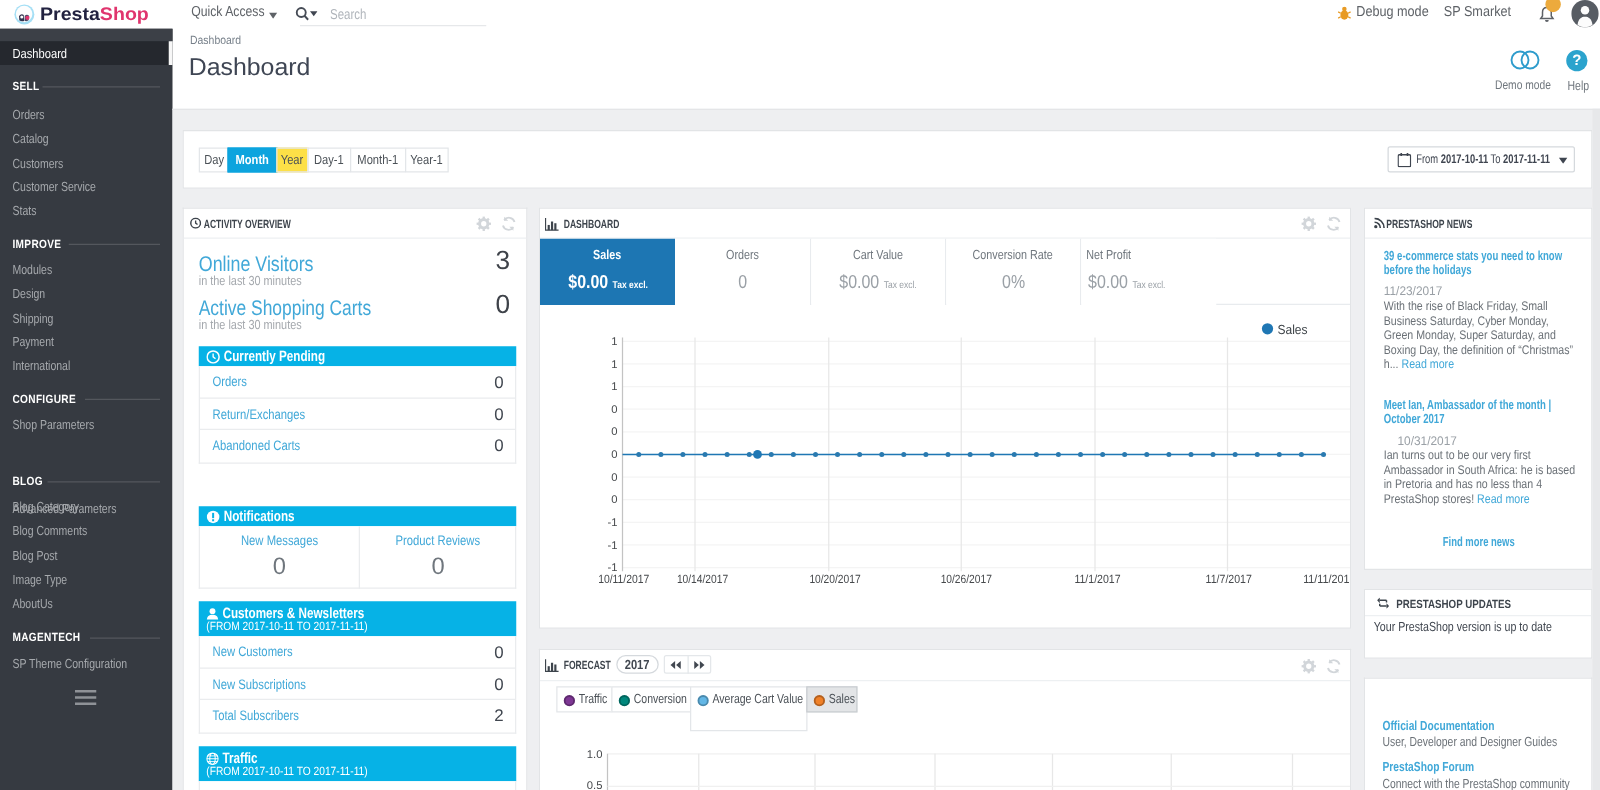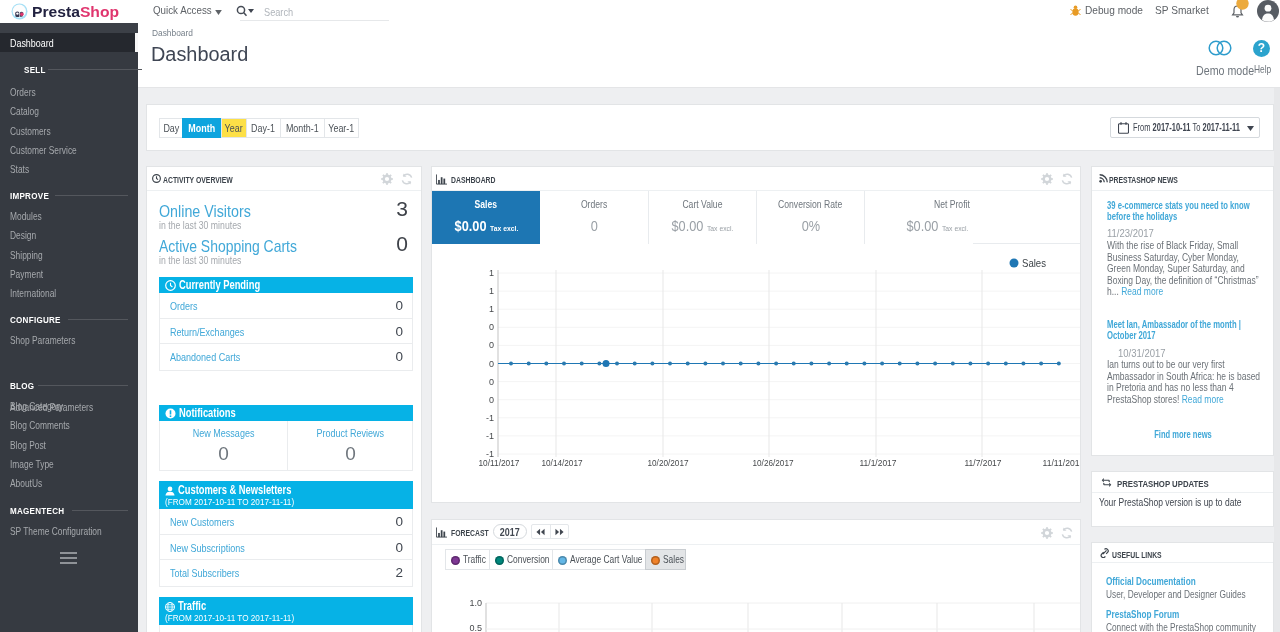--- a/index.html
+++ b/index.html
@@ -74,21 +74,21 @@
   <circle cx="11" cy="8.2" r="3.4" fill="#fcfcfc"></circle>
   <path d="M5 19.9 C5.6 14.8 8.2 13.4 11 13.4 C13.8 13.4 16.4 14.8 17 19.9 A 11 11 0 0 1 5 19.9 Z" fill="#fcfcfc"></path>
 </svg>
 
 <div class="abs" style="left:0;top:23px;width:138px;height:609px;background:#363a41;"></div>
 <div class="abs" style="left:0;top:23px;width:138px;height:10px;background:#3c4047;"></div>
 <div class="abs" style="left:0;top:33px;width:135px;height:19px;background:#25282e;"></div>
 <div class="abs" style="left:135px;top:33px;width:3px;height:19px;background:#f7f7f7;"></div>
 <div class="abs" style="left:10px;top:37px;font-size:10.5px;color:#ffffff;"><span class="t x85">Dashboard</span></div>
 <div id="menu">
-    <div class="abs" style="left:24px;top:65px;width:118px;height:10px;">
+    <div class="abs" style="left:10px;top:65px;width:118px;height:10px;">
       <span class="t x85" style="position:absolute;left:0;top:-1px;font-size:9.5px;font-weight:bold;color:#fff;letter-spacing:0.3px;">SELL</span>
       <span style="position:absolute;right:0;top:4px;height:1px;background:#54575d;left:24px;"></span>
     </div>
     <div class="abs" style="left:10px;top:86px;font-size:10.5px;color:#a6a9ad;"><span class="t x80">Orders</span></div>
     <div class="abs" style="left:10px;top:105.3px;font-size:10.5px;color:#a6a9ad;"><span class="t x80">Catalog</span></div>
     <div class="abs" style="left:10px;top:124.6px;font-size:10.5px;color:#a6a9ad;"><span class="t x80">Customers</span></div>
     <div class="abs" style="left:10px;top:143.9px;font-size:10.5px;color:#a6a9ad;"><span class="t x80">Customer Service</span></div>
     <div class="abs" style="left:10px;top:163.2px;font-size:10.5px;color:#a6a9ad;"><span class="t x80">Stats</span></div>
     <div class="abs" style="left:10px;top:191px;width:118px;height:10px;">
       <span class="t x85" style="position:absolute;left:0;top:-1px;font-size:9.5px;font-weight:bold;color:#fff;letter-spacing:0.3px;">IMPROVE</span>
@@ -126,21 +126,21 @@
   <div style="height:2px;background:#8f9297;"></div>
 </div>
 
 <div class="abs" style="left:152px;top:27px;font-size:9.5px;color:#77808a;"><span class="t x88">Dashboard</span></div>
 <div class="abs" style="left:151px;top:43px;font-size:19.5px;color:#3f4654;"><span class="t" style="transform:scaleX(1.02);">Dashboard</span></div>
 
 <svg style="left:1208px;top:40px;" width="24" height="16" viewBox="0 0 24 16">
   <circle cx="8" cy="8" r="6.8" fill="none" stroke="#2e9ccc" stroke-width="1.5"></circle>
   <circle cx="16" cy="8" r="6.8" fill="none" stroke="#2e9ccc" stroke-width="1.5"></circle>
 </svg>
-<div class="abs" style="left:1196px;top:63px;font-size:13px;color:#6f767d;"><span class="t x82">Demo mode</span></div>
+<div class="abs" style="left:1196px;top:63px;font-size:10px;color:#6f767d;"><span class="t x82">Demo mode</span></div>
 <div class="abs" style="left:1253px;top:40px;width:17px;height:17px;border-radius:50%;background:#2ba3cd;color:#fff;font-size:12px;font-weight:bold;text-align:center;line-height:17px;">?</div>
 <div class="abs" style="left:1254px;top:63px;font-size:10.5px;color:#6f767d;"><span class="t x80">Help</span></div>
 
 <div class="abs" style="left:138px;top:87px;width:1142px;height:545px;background:#eeeff1;"></div>
 <div class="abs" style="left:1274px;top:87px;width:6px;height:545px;background:#e7e8ea;"></div>
 
 <div class="abs" style="left:138px;top:87px;width:1142px;height:1px;background:#e4e5e7;"></div>
 
 <div class="panel" style="left:146px;top:104px;width:1128px;height:47px;"></div>
 <div class="abs" id="rangebtns" style="left:159px;top:118px;height:20px;display:flex;">
@@ -315,21 +315,21 @@
           <div style="font-size:15px;margin-top:7px;color:#9aa0a6;"><span class="tc x85">0</span></div>
         </div>
         <div style="width:108.3px;position:relative;text-align:center;background:#fff;border-right:1px solid #e8ebee;">
           <div style="font-size:10.5px;margin-top:7px;color:#6f767d;"><span class="tc x82">Cart Value</span></div>
           <div style="font-size:15px;margin-top:7px;color:#9aa0a6;"><span class="tc x85">$0.00 <span style="font-size:8px;">Tax excl.</span></span></div>
         </div>
         <div style="width:108.3px;position:relative;text-align:center;background:#fff;border-right:1px solid #e8ebee;">
           <div style="font-size:10.5px;margin-top:7px;color:#6f767d;"><span class="tc x82">Conversion Rate</span></div>
           <div style="font-size:15px;margin-top:7px;color:#9aa0a6;"><span class="tc x85">0%</span></div>
         </div>
-        <div style="width:108.3px;position:relative;text-align:right;background:#fff;">
+        <div style="width:108.3px;position:relative;text-align:left;background:#fff;">
           <div style="font-size:10.5px;margin-top:7px;color:#6f767d;"><span class="tc x82">Net Profit</span></div>
           <div style="font-size:15px;margin-top:7px;color:#9aa0a6;"><span class="tc x85">$0.00 <span style="font-size:8px;">Tax excl.</span></span></div>
         </div>
       </div>
     </div>
   <svg id="dashchart" width="648" height="258" style="left:0;top:78px;">
       <circle cx="582" cy="18" r="4.5" fill="#1f77b4"></circle>
       <text x="590" y="22" font-size="10.5" fill="#3c4247" textLength="24" lengthAdjust="spacingAndGlyphs">Sales</text>
       <text x="62" y="31" font-size="9" fill="#46494c" text-anchor="end">1</text>
       <line x1="66" y1="28" x2="648" y2="28" stroke="#f4f4f4" stroke-width="1"></line>
@@ -438,21 +438,21 @@
     </svg>
     <svg style="right:7px;top:7px;" width="12" height="12" viewBox="0 0 13 13">
       <path d="M11.5 5 A 5 5 0 0 0 2.5 3.5 M1.5 8 A 5 5 0 0 0 10.5 9.5" fill="none" stroke="#d2d6da" stroke-width="1.6"></path>
       <path d="M2.5 0.5 L2.5 4 L6 4 Z" fill="#d2d6da"></path>
       <path d="M10.5 12.5 L10.5 9 L7 9 Z" fill="#d2d6da"></path>
     </svg>
   </div>
   <div id="fctabs" style="position:absolute;left:13px;top:29px;height:21px;display:flex;">
       <div style="background:#fff;border:1px solid #e3e6e9;width:45px;height:21px;line-height:19px;font-size:10.5px;color:#4b5157;margin-right:-1px;position:relative;padding-left:17px;"><span style="position:absolute;left:5px;top:6px;width:9px;height:9px;border-radius:50%;background:#7e3794;box-shadow:inset 0 0 0 1.5px rgba(0,0,0,0.25);"></span><span class="t x80">Traffic</span></div>
       <div style="background:#fff;border:1px solid #e3e6e9;width:64px;height:21px;line-height:19px;font-size:10.5px;color:#4b5157;margin-right:-1px;position:relative;padding-left:17px;"><span style="position:absolute;left:5px;top:6px;width:9px;height:9px;border-radius:50%;background:#00877c;box-shadow:inset 0 0 0 1.5px rgba(0,0,0,0.25);"></span><span class="t x80">Conversion</span></div>
-      <div style="background:#fff;border:1px solid #e3e6e9;width:94px;height:21px;line-height:19px;font-size:10.5px;color:#4b5157;margin-right:-1px;position:relative;padding-left:17px;"><span style="position:absolute;left:5px;top:6px;width:9px;height:9px;border-radius:50%;background:#63b7e6;box-shadow:inset 0 0 0 1.5px rgba(0,0,0,0.25);"></span><span class="t x80">Average Cart Value</span></div>
+      <div style="background:#fff;border:1px solid #e3e6e9;width:94px;height:36px;line-height:19px;font-size:10.5px;color:#4b5157;margin-right:-1px;position:relative;padding-left:17px;"><span style="position:absolute;left:5px;top:6px;width:9px;height:9px;border-radius:50%;background:#63b7e6;box-shadow:inset 0 0 0 1.5px rgba(0,0,0,0.25);"></span><span class="t x80">Average Cart Value</span></div>
       <div style="background:#e3e5e7;border:1px solid #c9cdd1;width:41px;height:21px;line-height:19px;font-size:10.5px;color:#4b5157;margin-right:-1px;position:relative;padding-left:17px;"><span style="position:absolute;left:5px;top:6px;width:9px;height:9px;border-radius:50%;background:#f08128;box-shadow:inset 0 0 0 1.5px rgba(0,0,0,0.25);"></span><span class="t x80">Sales</span></div>
     </div>
   <svg id="fcchart" width="648" height="61" style="left:0;top:52px;">
       <text x="50" y="34" font-size="9" fill="#46494c" text-anchor="end">1.0</text>
       <text x="50" y="59" font-size="9" fill="#46494c" text-anchor="end">0.5</text>
       <line x1="54" y1="31" x2="648" y2="31" stroke="#f0f0f0"></line>
       <line x1="127" y1="31" x2="127" y2="61" stroke="#e7e7e7"></line>
       <line x1="220" y1="31" x2="220" y2="61" stroke="#e7e7e7"></line>
       <line x1="316" y1="31" x2="316" y2="61" stroke="#e7e7e7"></line>
       <line x1="410" y1="31" x2="410" y2="61" stroke="#e7e7e7"></line>
@@ -486,23 +486,17 @@
       <path d="M3 2.5 L9 2.5 M9 2.5 L9 4.5 M9 7.5 L3 7.5 M3 7.5 L3 5.5" fill="none" stroke="#3d444c" stroke-width="1.3"></path>
       <path d="M3 0 L0.7 2.5 L3 5 Z" fill="#3d444c"></path>
       <path d="M9 5 L11.3 7.5 L9 10 Z" fill="#3d444c"></path>
     </svg>
     <span class="ttl" style="left:25px;top:6px;"><span class="t x82">PRESTASHOP UPDATES</span></span>
   </div>
   <div class="abs" style="left:7px;top:24px;font-size:10.5px;color:#414750;"><span class="t x81" style="transform:scaleX(.81);">Your PrestaShop version is up to date</span></div>
 </div>
 
 <div class="panel" style="left:1091px;top:542px;width:183px;height:90px;border-bottom:none;">
-  <div class="phead" style="height:20px;">
-    <svg style="left:7px;top:5px;" width="10" height="10" viewBox="0 0 11 11">
-      <path d="M4.3 6.7 L8.3 2.7 M6 1.6 A 1.9 1.9 0 0 1 9.4 4.9 L7.9 6.4 M5.1 4.6 L3.1 6.6 A 1.9 1.9 0 0 0 6.4 9.9 L7 9.3" fill="none" stroke="#3d444c" stroke-width="1.3"></path>
-    </svg>
-    <span class="ttl" style="left:20px;top:5.5px;"><span class="t x72">USEFUL LINKS</span></span>
-  </div>
   <div class="abs blue" style="left:14px;top:32px;font-size:10.5px;font-weight:bold;"><span class="t x78">Official Documentation</span></div>
   <div class="abs" style="left:14px;top:45px;font-size:10.5px;color:#6b7177;"><span class="t x79" style="transform:scaleX(.79);">User, Developer and Designer Guides</span></div>
   <div class="abs blue" style="left:14px;top:65px;font-size:10.5px;font-weight:bold;"><span class="t x78">PrestaShop Forum</span></div>
   <div class="abs" style="left:14px;top:78px;font-size:10.5px;color:#6b7177;"><span class="t x79" style="transform:scaleX(.79);">Connect with the PrestaShop community</span></div>
 </div>
 
 </body></html>

